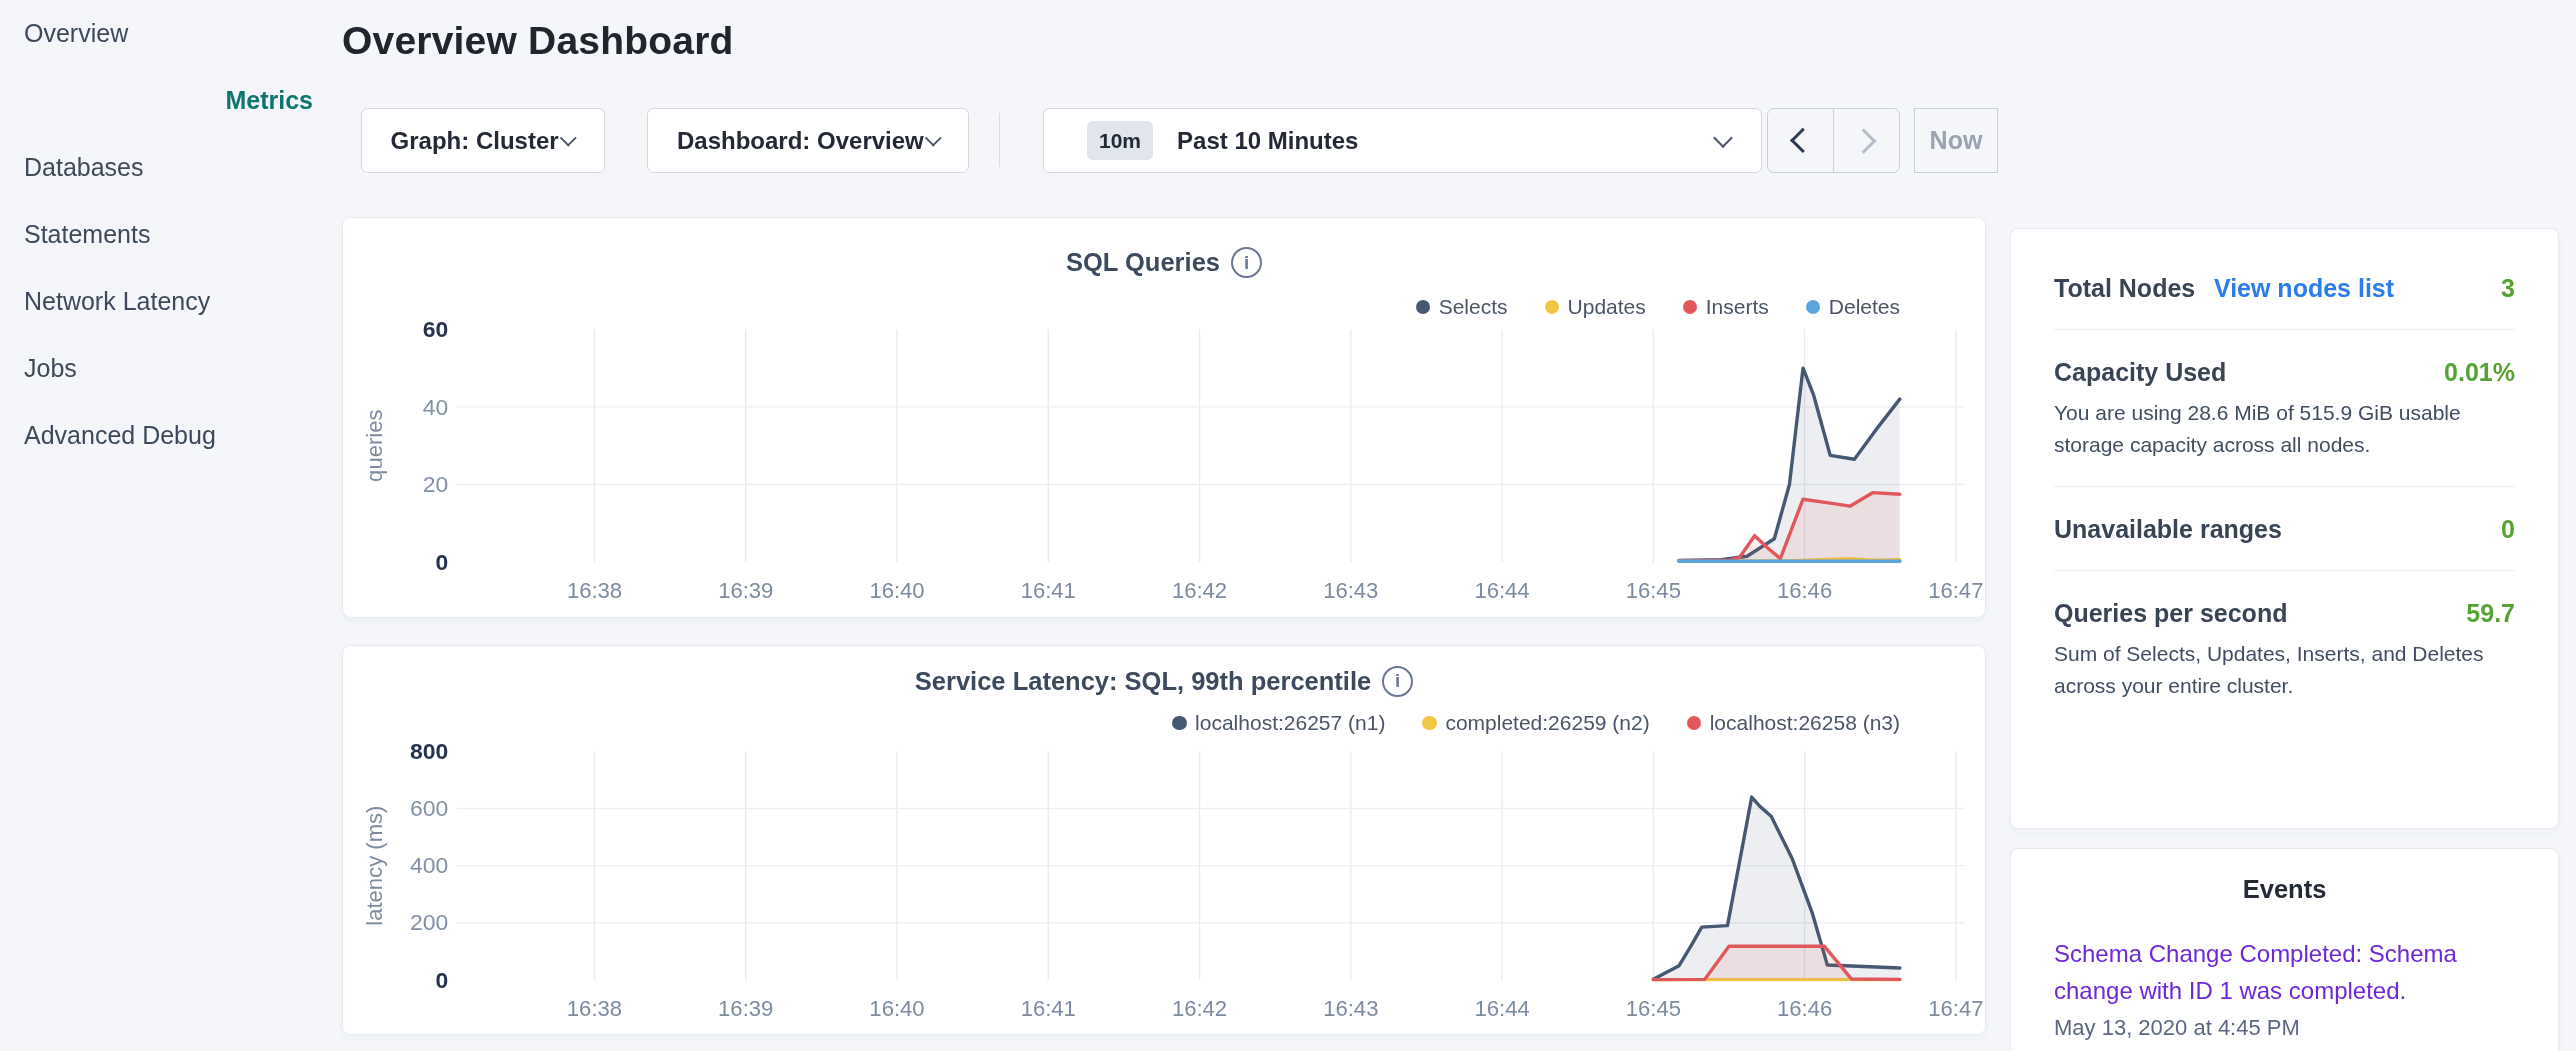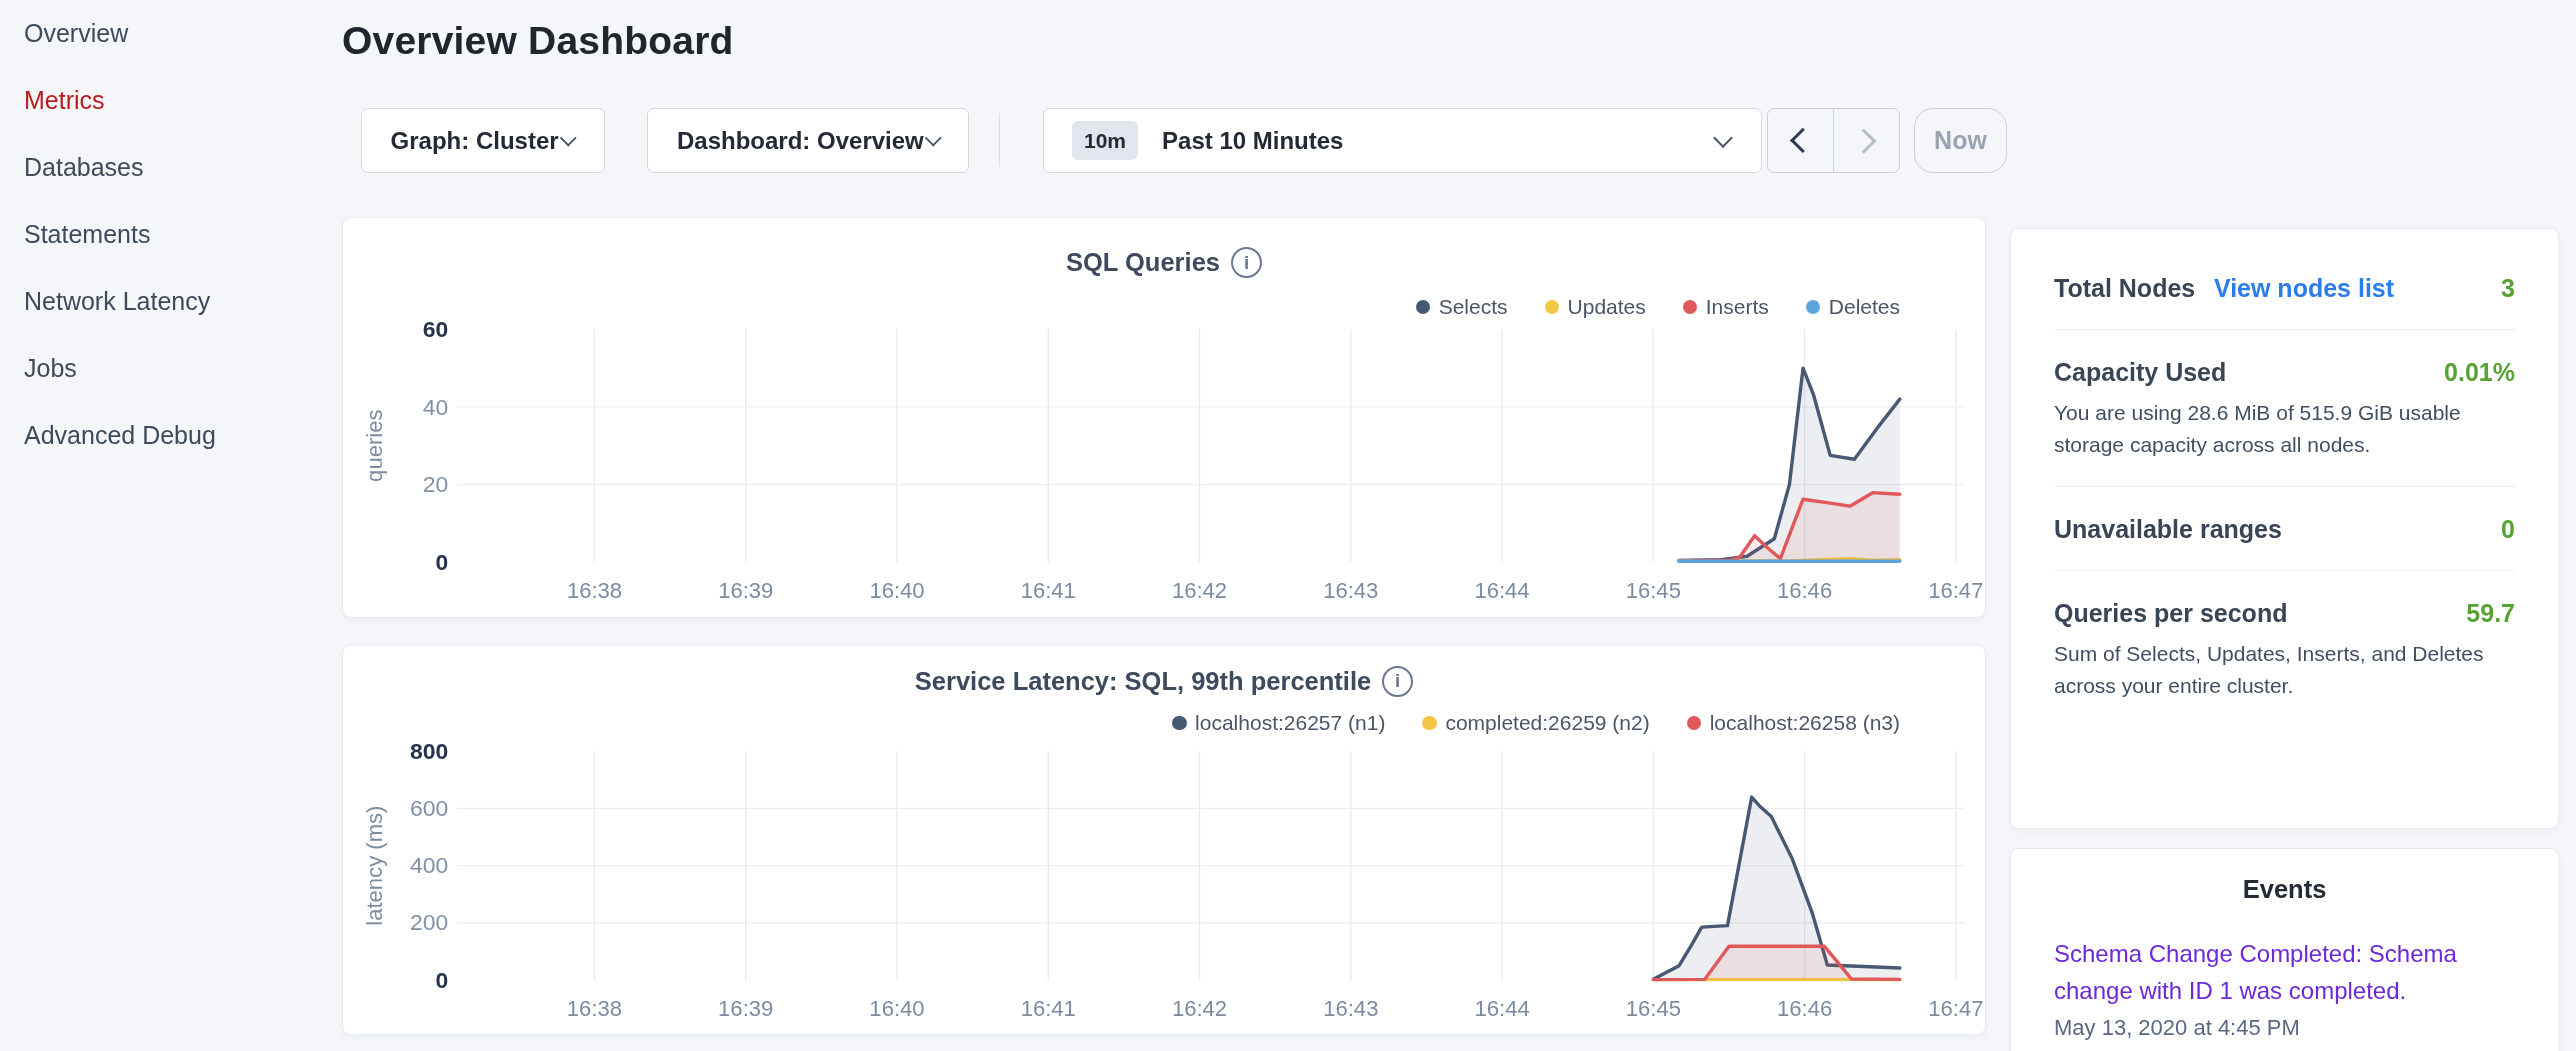--- a/index.html
+++ b/index.html
@@ -11,59 +11,59 @@
   }
   .app{position:relative;width:2576px;height:1051px;overflow:hidden;background:#f4f6f9;}
 
   
   .sidebar{position:absolute;left:24px;top:0;width:289px;}
   .side-item{
     display:block;height:67px;line-height:67px;
     font-size:25px;color:#3e4a5c;text-decoration:none;cursor:pointer;
     white-space:nowrap;
   }
-  .side-item.active{color:#b91c1c;font-weight:400;}
+  .side-item.active{color:#0f766e;font-weight:700;text-align:right;}
 
   
   .main{position:absolute;left:342px;top:0;width:1644px;}
   .page-title{
     position:absolute;left:0;top:18.7px;margin:0;
     font-size:39px;font-weight:600;color:#20252e;letter-spacing:0.2px;
   }
 
   
   .controls{position:absolute;left:0;top:108px;width:1692px;height:65px;}
   .ctl{
     position:absolute;top:0;height:65px;box-sizing:border-box;
     background:#ffffff;border:1.7px solid #d3d8e0;border-radius:6.8px;
     display:flex;align-items:center;cursor:pointer;
     font-size:24px;font-weight:700;color:#242a35;margin-left:16px;
   }
   .dd-graph{left:2.6px;width:244px;padding:0 29px;justify-content:space-between;}
   .dd-dash{left:289px;width:322px;padding:0 29px;justify-content:space-between;}
   .vdivider{position:absolute;left:657px;top:5.1px;height:54px;width:0;border-left:1.7px solid #d8dce3;}
-  .time-select{left:685px;width:719px;padding:0 28px;}
+  .time-select{left:685px;width:719px;padding:0 43px;}
   .time-badge{
     background:#e1e5ec;border-radius:6px;padding:7.7px 12px;
     font-size:21px;font-weight:700;color:#242a35;margin-right:24px;
   }
   .time-label{font-size:24px;font-weight:700;color:#242a35;}
   .chev{display:inline-block;width:10.2px;height:10.2px;border-top:2.6px solid #4a5568;border-right:2.6px solid #4a5568;transform:rotate(135deg);margin-top:-5.1px;}
   .time-select .chev{position:absolute;right:31px;width:12px;height:12px;}
   .arrow-group{
     position:absolute;left:1425px;top:0;width:133px;height:65px;box-sizing:border-box;
     background:transparent;border:1.7px solid #c9cfdb;border-radius:6.8px;display:flex;
   }
   .arrow-btn{flex:1;display:flex;align-items:center;justify-content:center;cursor:pointer;background:transparent;border:none;padding:0;}
   .arrow-btn + .arrow-btn{border-left:1.7px solid #c9cfdb;}
   .chev-left{width:14.5px;height:14.5px;border-top:3.4px solid #2c3a52;border-right:3.4px solid #2c3a52;transform:rotate(-135deg);margin-left:5.1px;}
   .chev-right{width:14.5px;height:14.5px;border-top:3.4px solid #b6bdc9;border-right:3.4px solid #b6bdc9;transform:rotate(45deg);margin-right:5.1px;}
   .now-btn{
-    position:absolute;left:1572px;top:0;width:93px;height:65px;box-sizing:border-box;
-    background:transparent;border:1.7px solid #c9cfdb;border-radius:19px;
+    position:absolute;left:1572px;top:0;width:84px;height:65px;box-sizing:border-box;
+    background:transparent;border:1.7px solid #c9cfdb;border-radius:0;
     font-family:"Liberation Sans",sans-serif;
     font-size:25px;font-weight:700;color:#9aa3b1;cursor:default;
   }
 
   
   .card{
     position:absolute;background:#ffffff;box-sizing:border-box;
     border:0.9px solid #e6e9f0;border-radius:8.5px;
     box-shadow:0 2.6px 6px rgba(60,70,90,0.04);
   }

